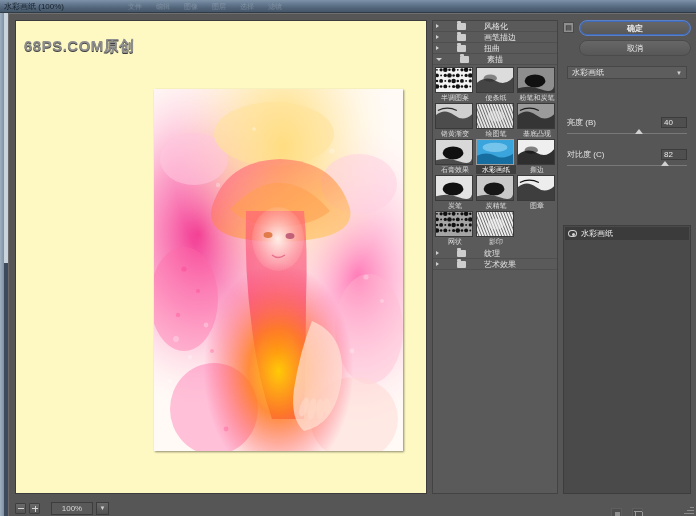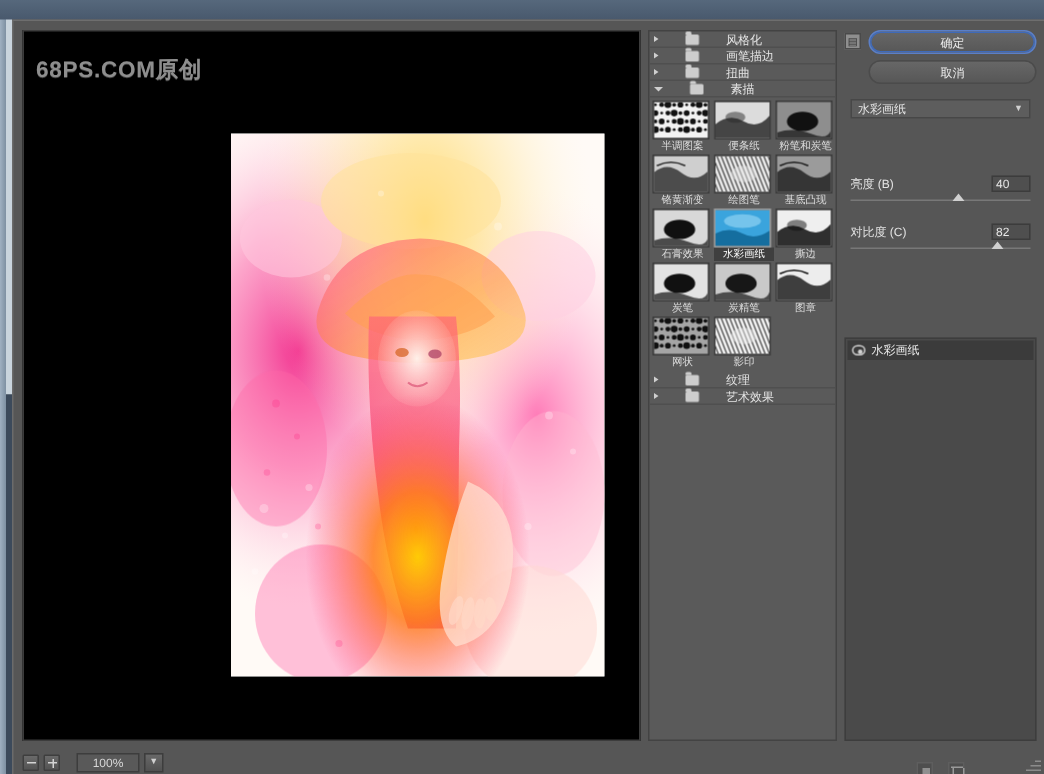--- a/index.html
+++ b/index.html
@@ -48,21 +48,21 @@
     width: 688px; height: 503px;
     background: #565656;
     border-top: 1px solid #6e6e6e;
     border-left: 1px solid #6b6b6b;
   }
 
   
   #preview-pane {
     position: absolute; left: 6px; top: 6px;
     width: 412px; height: 474px;
-    background: #000000;
+    background: #fef9c3;
     border: 1px solid #3c3c3c;
     overflow: hidden;
   }
   #watermark {
     position: absolute; left: 8px; top: 16px;
     font-size: 15px; font-weight: bold; color: #8e8e8e;
     letter-spacing: .5px;
     text-shadow: 0 1px 0 #3f3f3f;
     user-select: none;
   }
@@ -181,21 +181,21 @@
   }
   .dlg-btn {
     position: absolute; left: 16px;
     width: 112px; height: 16px;
     border-radius: 8px;
     background: linear-gradient(180deg,#676767,#575757);
     border: 1px solid #4b4b4b;
     color: #ececec; font-size: 8px;
     display: flex; align-items: center; justify-content: center;
   }
-  #btn-ok { top: 0; border: 1px solid #5b7fc7; box-shadow: 0 0 0 1px #3f6ab8 inset; }
+  #btn-ok { top: 0; border: 1px solid #5b7fc7; box-shadow: 0 0 0 1px #3f6ab8 inset; font-weight: bold; }
   #btn-cancel { top: 20px; }
 
   #filter-select {
     position: absolute; left: 4px; top: 46px;
     width: 120px; height: 13px;
     background: #5d5d5d; border: 1px solid #474747;
     display: flex; align-items: center; padding: 0 4px;
     color: #e6e6e6; font-size: 8px;
     justify-content: space-between;
   }
@@ -276,20 +276,31 @@
   #resize-grip i {
     position: absolute; right: 0; display: block;
     height: 1px; background: #8b8b8b;
   }
 </style>
 </head>
 <body>
 
 <div id="app">
 
+  <div id="titlebar">
+    <span id="title-text">水彩画纸 (100%)</span>
+    <div id="ghost-menu">
+      <span>文件</span>
+      <span>编辑</span>
+      <span>图像</span>
+      <span>图层</span>
+      <span>选择</span>
+      <span>滤镜</span>
+    </div>
+  </div>
 
   <div class="rail" id="rail-a"></div>
   <div class="rail" id="rail-b"></div>
   <div class="rail" id="rail-c"></div>
 
   <div id="dialog">
 
     <div id="preview-pane">
       <div id="watermark">68PS.COM原创</div>
       <div id="canvas-frame">

